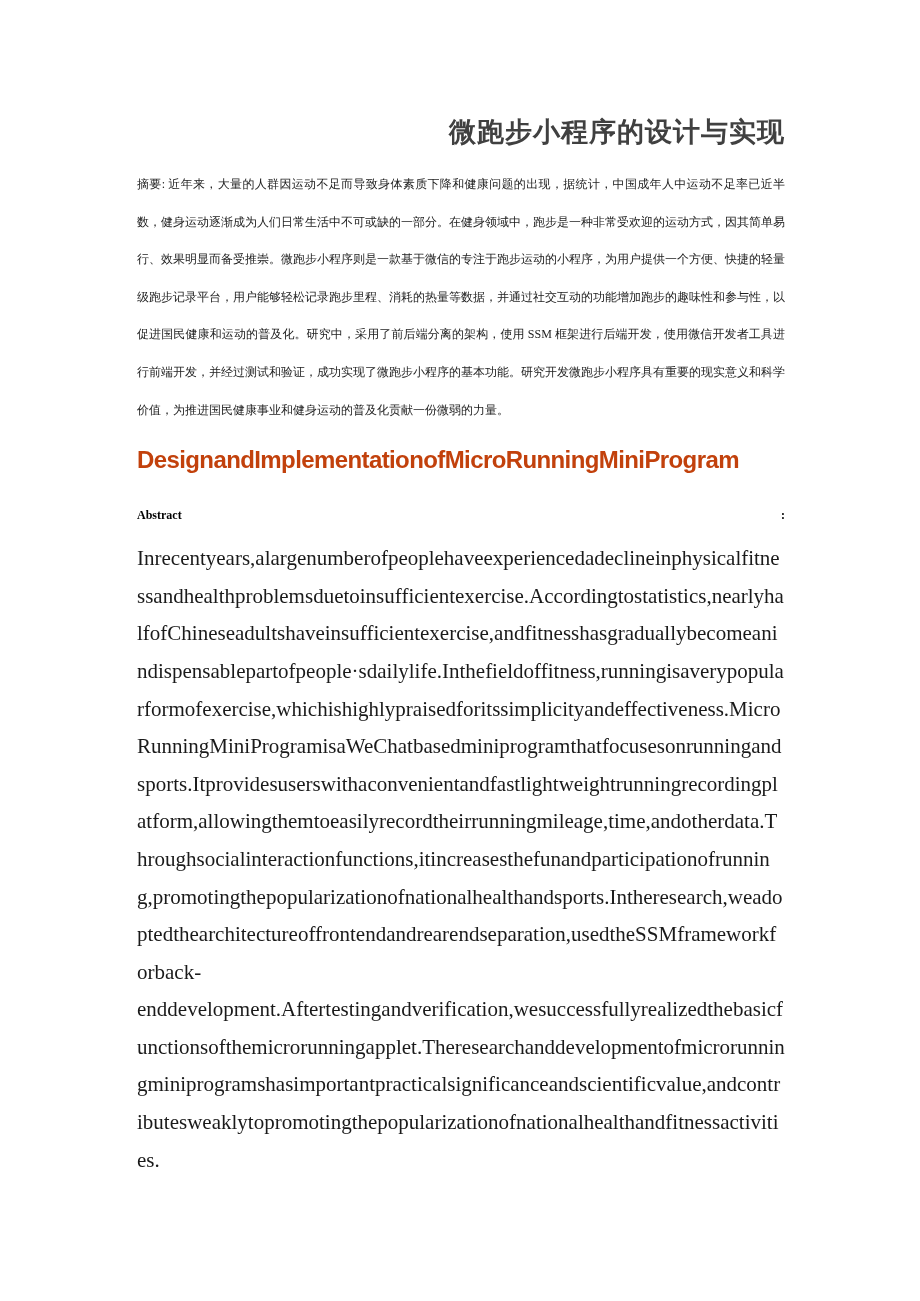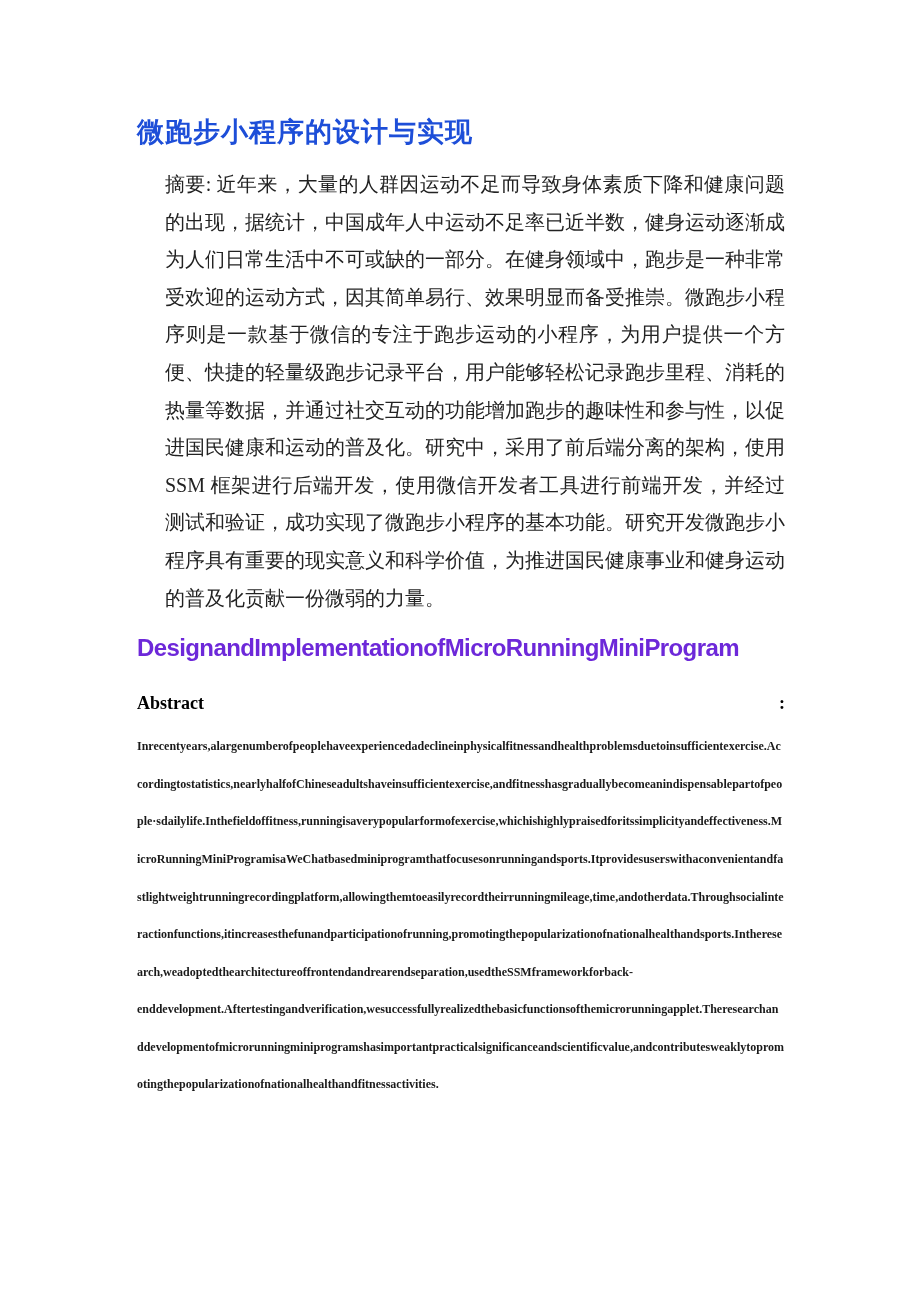--- a/index.html
+++ b/index.html
@@ -19,64 +19,62 @@
   .content {
     width: 648px;
     margin-left: 137px;
   }
   .title-cn {
     margin-top: 114px;
     font-family: "Liberation Sans", "DejaVu Sans", sans-serif;
     font-weight: 700;
     font-size: 27px;
     line-height: 36px;
-    text-align: left;
-    color: #1d4ed8;
+    text-align: right;
+    color: #404040;
     letter-spacing: 1px;
   }
   .abstract-cn {
     margin-top: 16px;
-    font-size: 20px;
+    font-size: 12px;
     line-height: 37.6px;
     text-align: justify;
     text-justify: inter-character;
     color: #222222;
-    margin-left: 28px;
   }
   .keywords-cn {
     font-size: 16px;
     line-height: 37.6px;
     color: #222222;
   }
   .title-en {
     margin-top: 14px;
     font-family: "Liberation Sans", "DejaVu Sans", sans-serif;
     font-weight: 700;
     font-size: 24px;
     line-height: 34px;
     letter-spacing: -0.6px;
     white-space: nowrap;
-    color: #6d28d9;
+    color: #c2410c;
   }
   .abstract-label-row {
     margin-top: 25px;
     display: flex;
     justify-content: space-between;
     align-items: baseline;
     font-weight: 700;
-    font-size: 18px;
+    font-size: 12px;
     line-height: 26px;
     color: #000000;
   }
   .abstract-en {
     margin-top: 12px;
-    font-size: 12px;
+    font-size: 21px;
     line-height: 37.6px;
     color: #1a1a1a;
-    font-weight: bold;
   }
   .en-seg {
     text-align: justify;
     text-justify: inter-character;
     word-break: break-all;
     overflow-wrap: break-word;
   }
 </style>
 </head>
 <body>

